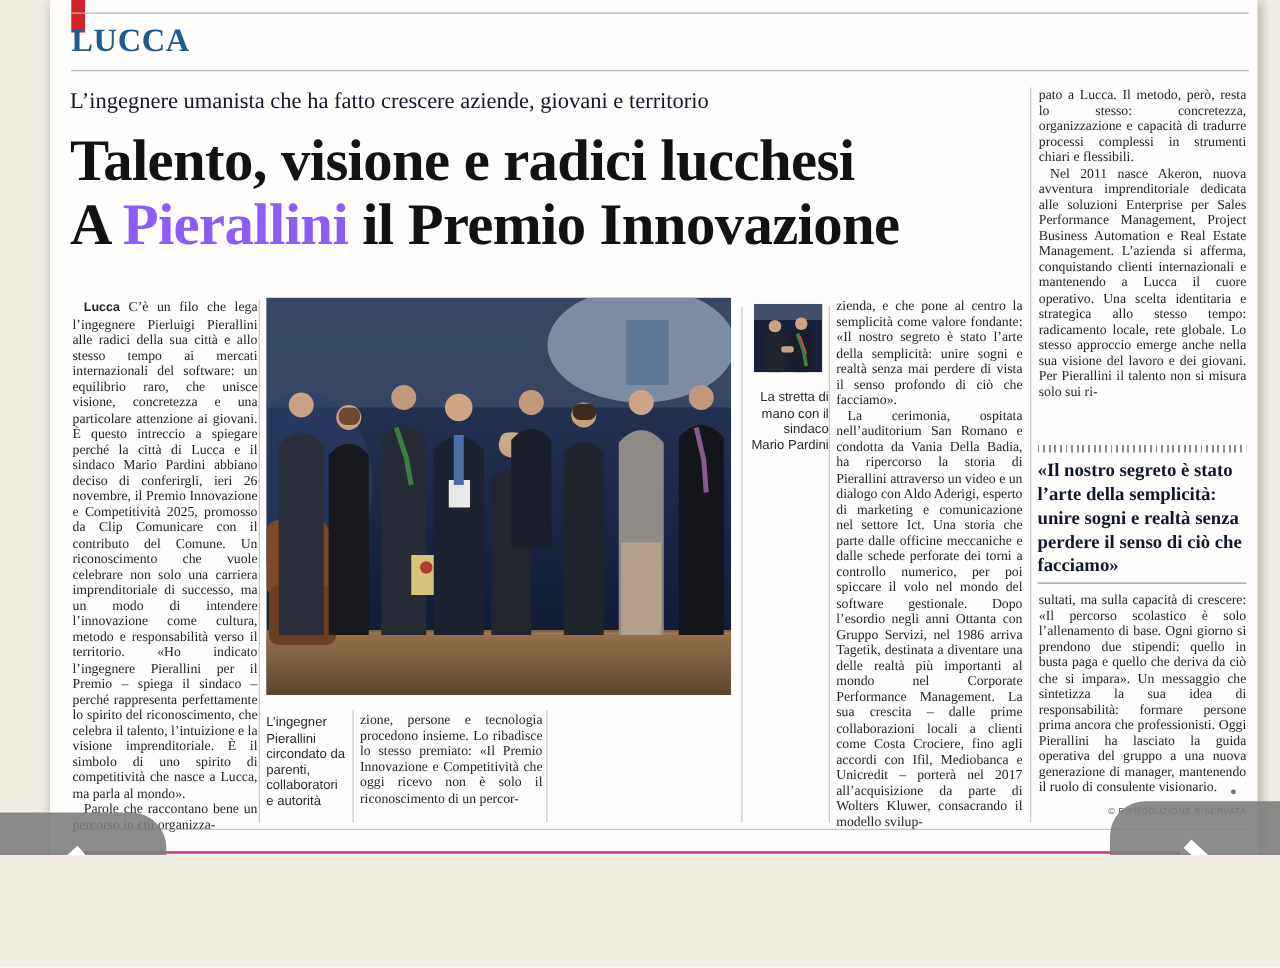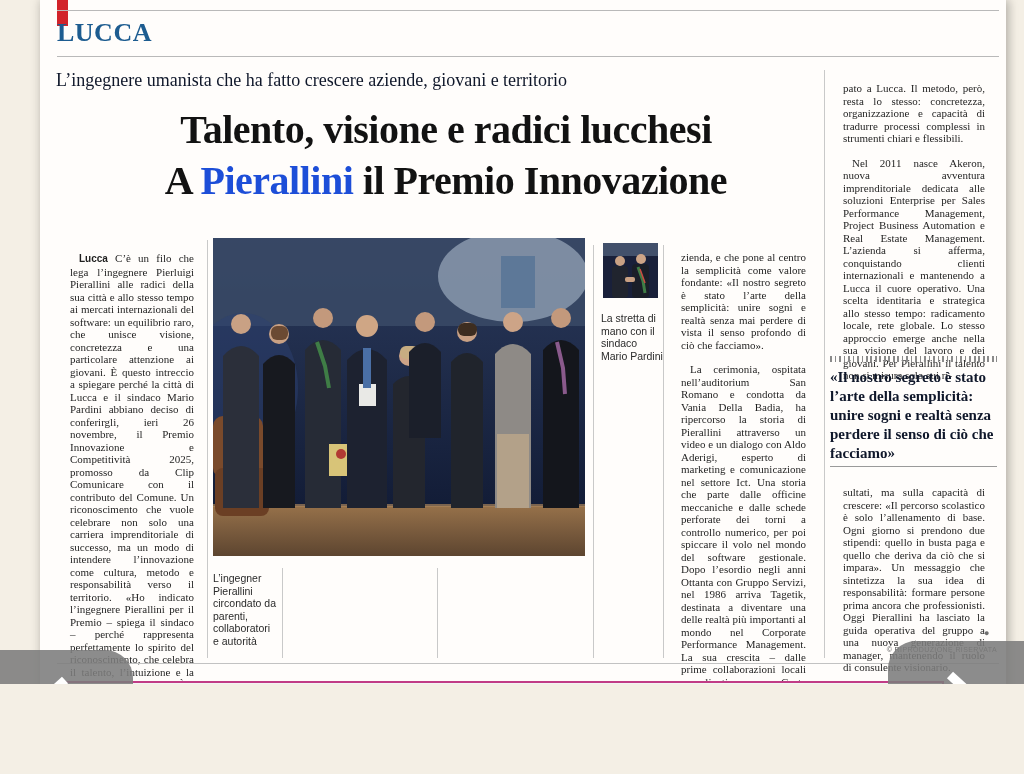--- a/index.html
+++ b/index.html
@@ -5,24 +5,24 @@
   html,body{margin:0;padding:0;}
   body{width:1024px;height:774px;background:#f4efe5;font-family:"Liberation Serif",serif;overflow:hidden;}
   #stage{position:relative;width:1024px;height:684px;overflow:hidden;}
   .page{position:absolute;left:40px;top:0;width:966px;height:774px;background:#fffdfb;
         box-shadow:0 0 10px rgba(0,0,0,.18), 4px 0 9px rgba(0,0,0,.14);}
   .hrule{position:absolute;height:1px;background:#b9b9b9;}
   .vrule{position:absolute;width:1px;background:#c9c9c9;}
   .red-mark{position:absolute;left:57px;top:0;width:11px;height:26px;background:#d2232a;}
   .section-label{position:absolute;left:57px;top:18px;font-size:26px;font-weight:700;color:#1d5c90;letter-spacing:.5px;}
   .kicker{position:absolute;left:56px;top:70px;width:770px;font-size:18px;color:#0f172a;}
-  .headline{position:absolute;left:56px;top:104px;width:780px;font-size:40px;line-height:51px;font-weight:700;color:#121212;letter-spacing:-.5px;text-align:center;}
-  .hl-red{color:#1d4ed8;}
+  .headline{position:absolute;left:56px;top:104px;width:780px;font-size:47px;line-height:51px;font-weight:700;color:#121212;letter-spacing:-.5px;}
+  .hl-red{color:#8b5cf6;}
   .bodycol{position:absolute;font-size:11px;line-height:12.5px;color:#1f1f1f;text-align:justify;}
-  .bodycol p{margin:12px;}
+  .bodycol p{margin:0;}
   .bodycol p.ind{text-indent:9px;}
   .lead{font-family:"Liberation Sans",sans-serif;font-weight:700;font-size:10px;}
   .caption{position:absolute;font-family:"Liberation Sans",sans-serif;font-size:10.5px;line-height:12.5px;color:#2a2a2a;}
   .photo-main{position:absolute;left:213px;top:238px;width:372px;height:318px;overflow:hidden;}
   .photo-side{position:absolute;left:603px;top:243px;width:55px;height:55px;overflow:hidden;}
   .quote-dots{position:absolute;left:830px;top:356px;width:167px;height:6px;
         background:repeating-linear-gradient(90deg,#8a8a8a 0 1.5px,transparent 1.5px 4.5px);}
   .pull-quote{position:absolute;left:830px;top:368px;width:170px;font-size:15px;line-height:19px;font-weight:700;color:#0f172a;}
   .quote-rule{position:absolute;left:830px;top:466px;width:167px;height:1px;background:#9a9a9a;}
   .end-dot{position:absolute;left:984px;top:628px;font-size:9px;color:#6f6f6f;}
@@ -121,35 +121,38 @@
           <rect x="284" y="196" width="32" height="74" fill="#b3a189"></rect>
         <circle cx="348" cy="80" r="10" fill="#c3997c"></circle>
           <path d="M330,270 L330,112 Q348,92 366,112 L366,270 Z" fill="#14161c"></path>
         <polyline points="344,104 350,130 352,156" stroke="#8a5a8c" stroke-width="4" fill="none"></polyline>
       </g>
     </svg>
   </div>
 
   <div class="caption" style="left:213px;top:572px;width:64px;">L’ingegner Pierallini circondato da parenti, collaboratori e autorità</div>
 
+  <div class="bodycol" style="left:288px;top:570px;width:146px;">
+    <p>zione, persone e tecnologia procedono insieme. Lo ribadisce lo stesso premiato: «Il Premio Innovazione e Competitività che oggi ricevo non è solo il riconoscimento di un percor-</p>
+  </div>
 
   <div class="photo-side">
     <svg width="100%" height="100%" viewBox="0 0 55 55" preserveAspectRatio="none">
       <rect width="55" height="55" fill="#19203a"></rect>
       <rect x="0" y="0" width="55" height="13" fill="#42506b"></rect>
       <circle cx="17" cy="18" r="5" fill="#c9a184"></circle>
         <rect x="9" y="23" width="16" height="32" rx="4" fill="#20242e"></rect>
       <circle cx="38" cy="16" r="5" fill="#cda487"></circle>
         <rect x="29" y="21" width="17" height="34" rx="4" fill="#1a1e28"></rect>
       <polyline points="35,24 40,38 42,50" stroke="#3f7d46" stroke-width="3" fill="none"></polyline>
       <polyline points="37,26 42,40" stroke="#c94b42" stroke-width="1.5" fill="none"></polyline>
       <rect x="22" y="34" width="10" height="5" rx="2" fill="#c9a184"></rect>
     </svg>
   </div>
-  <div class="caption" style="left:601px;top:312px;width:62px;">La stretta di mano con il sindaco Mario Pardini</div>
+  <div class="caption" style="left:601px;top:312px;width:62px;text-align:right;">La stretta di mano con il sindaco Mario Pardini</div>
 
   <div class="bodycol" style="left:669px;top:239px;width:149px;">
     <p>zienda, e che pone al centro la semplicità come valore fondante: «Il nostro segreto è stato l’arte della semplicità: unire sogni e realtà senza mai perdere di vista il senso profondo di ciò che facciamo».</p>
     <p class="ind">La cerimonia, ospitata nell’auditorium San Romano e condotta da Vania Della Badia, ha ripercorso la storia di Pierallini attraverso un video e un dialogo con Aldo Aderigi, esperto di marketing e comunicazione nel settore Ict. Una storia che parte dalle officine meccaniche e dalle schede perforate dei torni a controllo numerico, per poi spiccare il volo nel mondo del software gestionale. Dopo l’esordio negli anni Ottanta con Gruppo Servizi, nel 1986 arriva Tagetik, destinata a diventare una delle realtà più importanti al mondo nel Corporate Performance Management. La sua crescita – dalle prime collaborazioni locali a clienti come Costa Crociere, fino agli accordi con Ifil, Mediobanca e Unicredit – porterà nel 2017 all’acquisizione da parte di Wolters Kluwer, consacrando il modello svilup-</p>
   </div>
 
   <div class="bodycol" style="left:831px;top:70px;width:166px;">
     <p>pato a Lucca. Il metodo, però, resta lo stesso: concretezza, organizzazione e capacità di tradurre processi complessi in strumenti chiari e flessibili.</p>
     <p class="ind">Nel 2011 nasce Akeron, nuova avventura imprenditoriale dedicata alle soluzioni Enterprise per Sales Performance Management, Project Business Automation e Real Estate Management. L’azienda si afferma, conquistando clienti internazionali e mantenendo a Lucca il cuore operativo. Una scelta identitaria e strategica allo stesso tempo: radicamento locale, rete globale. Lo stesso approccio emerge anche nella sua visione del lavoro e dei giovani. Per Pierallini il talento non si misura solo sui ri-</p>
   </div>

